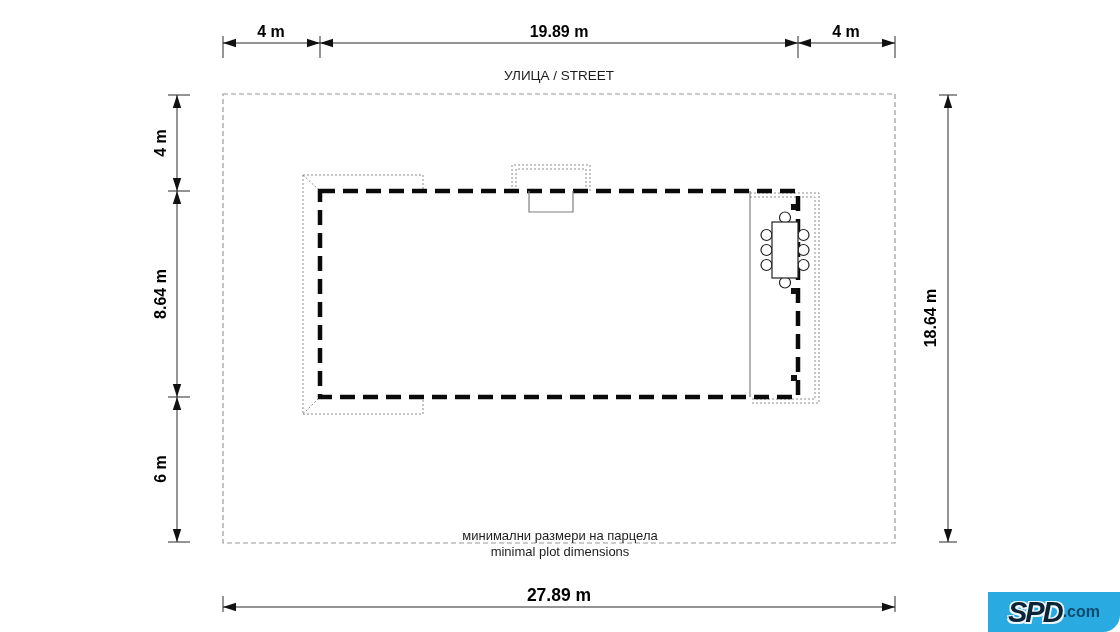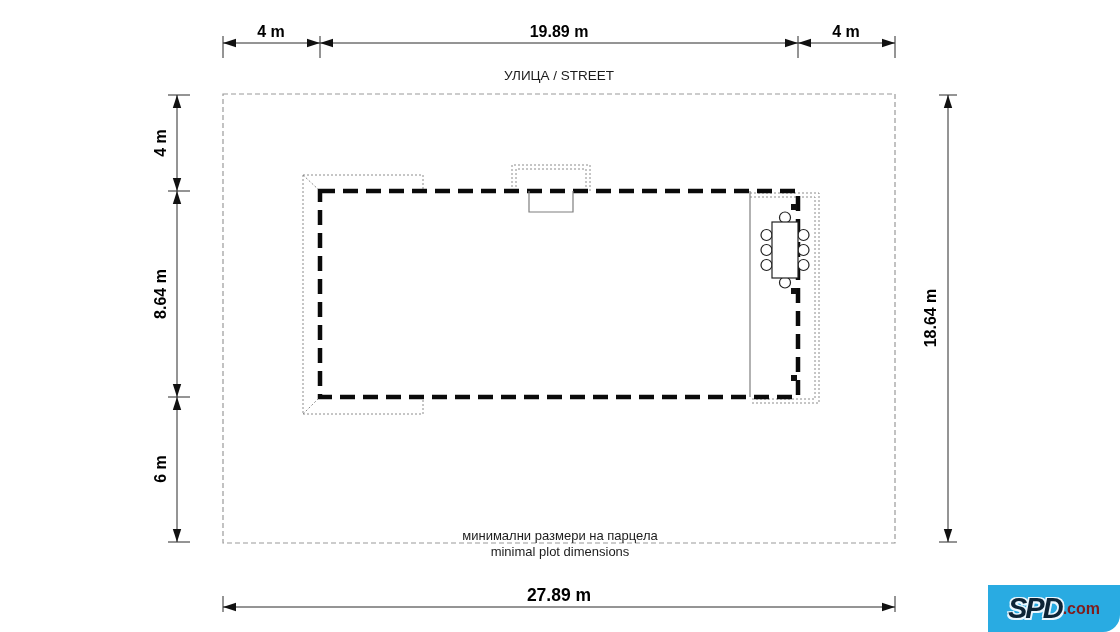--- a/index.html
+++ b/index.html
@@ -11,26 +11,26 @@
   .note-label{font-size:13.5px;fill:#1c1c1c;}
   .caption-label{font-size:13px;fill:#1c1c1c;}
   .dimline{stroke:#2a2a2a;stroke-width:1;fill:none;}
   .tick{stroke:#2a2a2a;stroke-width:1;}
   .arrow{fill:#111;}
   .plot-b{stroke:#9a9a9a;stroke-width:1.2;stroke-dasharray:5 3;fill:none;}
   .roofdot{stroke:#8c8c8c;stroke-width:1;stroke-dasharray:2 2;fill:none;}
   .thin{stroke:#7f7f7f;stroke-width:1.2;fill:none;}
   .furn{stroke:#222;stroke-width:1.2;fill:#fff;}
   .bld{stroke:#0a0a0a;stroke-width:4.5;stroke-dasharray:15 8;fill:none;}
-  .logo{position:absolute;right:0;bottom:0;width:132px;height:47px;background:#29abe2;
+  .logo{position:absolute;right:0;bottom:0;width:132px;height:40px;background:#29abe2;
         display:flex;align-items:center;justify-content:center;gap:1px;}
   .logo-brand{font-style:italic;font-weight:bold;font-size:29px;letter-spacing:-2px;
         color:#0d2436;line-height:1;
         text-shadow:-1.5px -1.5px 0 #eaf7ff,1.5px -1.5px 0 #eaf7ff,-1.5px 1.5px 0 #eaf7ff,1.5px 1.5px 0 #eaf7ff;}
-  .logo-suffix{font-size:16px;font-weight:bold;color:#7f1d1d;line-height:1;}
+  .logo-suffix{font-size:16px;font-weight:bold;color:#0c4a6e;line-height:1;}
 </style>
 </head>
 <body>
 
 <div class="stage">
 
 <svg width="1120" height="632" viewBox="0 0 1120 632">
   <defs>
     <polygon id="ah" points="0,0 13,-4.2 13,4.2"></polygon>
   </defs>

